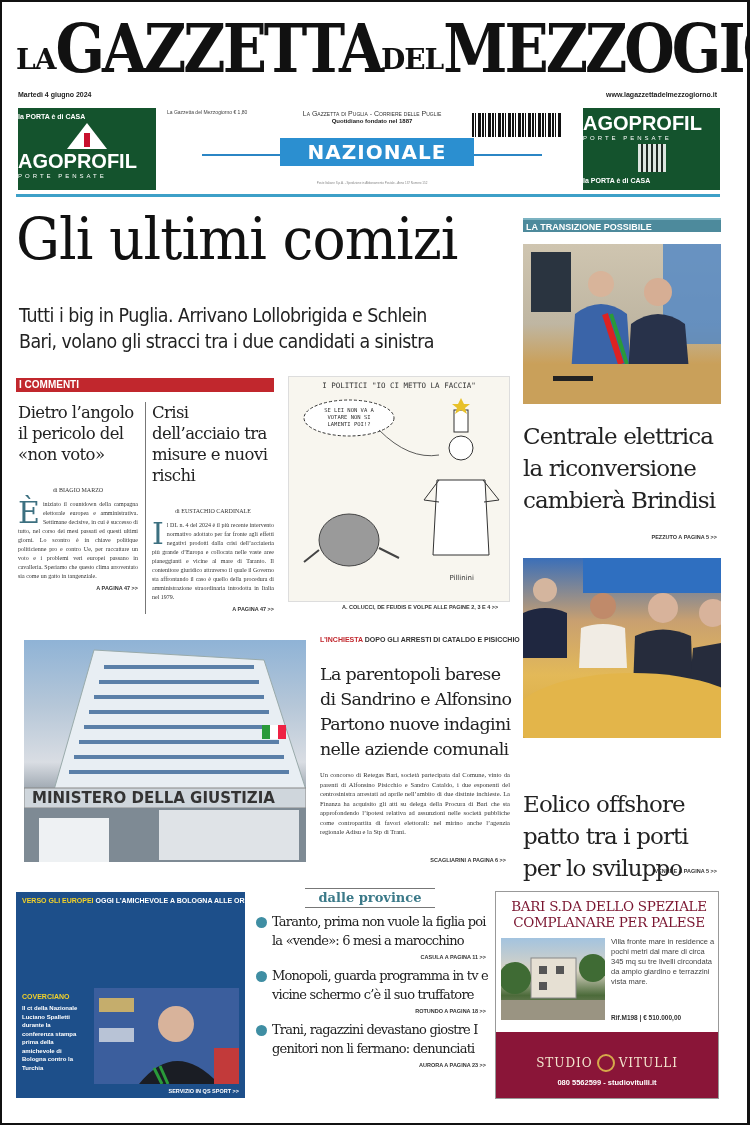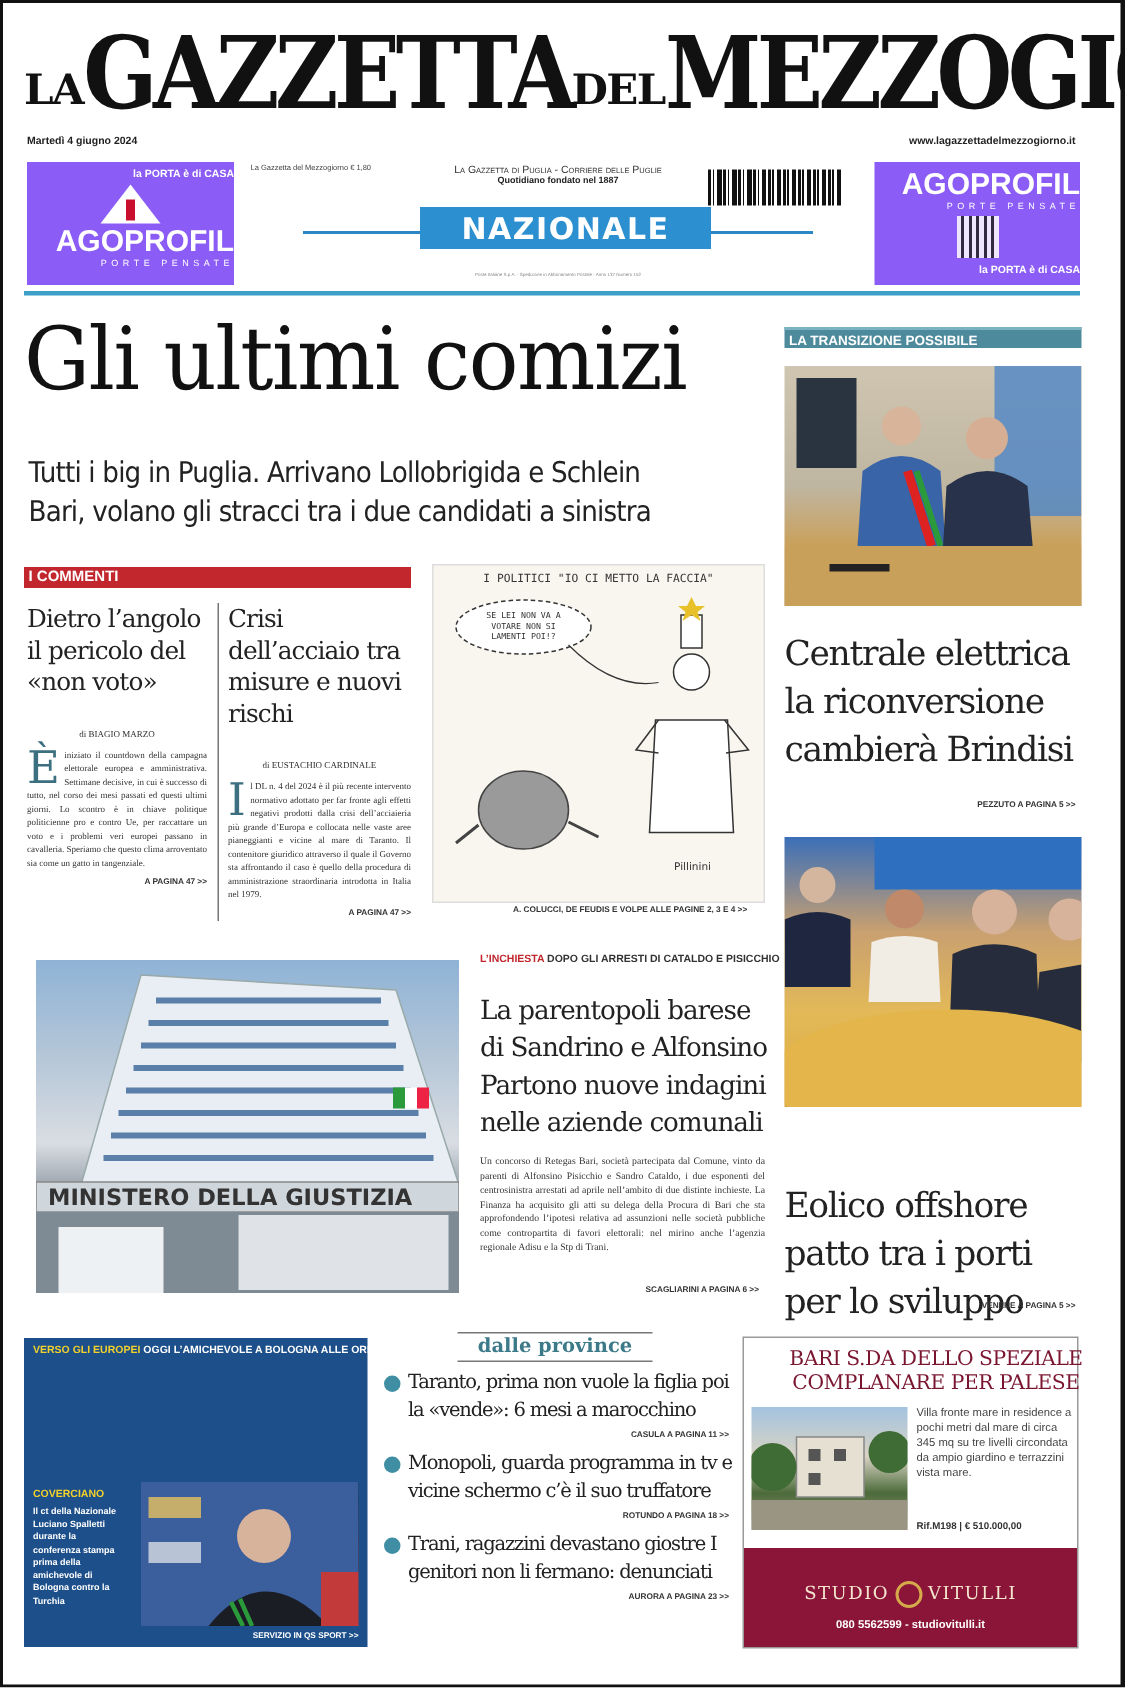--- a/index.html
+++ b/index.html
@@ -8,21 +8,21 @@
   .page { position: absolute; left: 0; top: 0; width: 750px; height: 1125px; border: 2px solid #111; border-right: 3px solid #111; background: #fff; }
   .abs { position: absolute; }
 
   
   .masthead { left: 14px; top: 12px; width: 722px; height: 70px; text-align: center; font-family: "DejaVu Serif", serif; font-weight: bold; color: #111; white-space: nowrap; letter-spacing: -3px; line-height: 70px; }
   .masthead .big { font-size: 58px; transform: scaleY(1.15); display: inline-block; }
   .masthead .small { font-size: 28px; letter-spacing: -1px; }
   .date { left: 16px; top: 89px; font-family: "Liberation Sans", sans-serif; font-size: 7px; font-weight: bold; color: #222; }
   .site { right: 30px; top: 89px; font-family: "Liberation Sans", sans-serif; font-size: 7px; font-weight: bold; color: #222; }
 
-  .adbox { background: #8b5cf6; color: #fff; font-family: "Liberation Sans", sans-serif; text-align: right; }
+  .adbox { background: #14532d; color: #fff; font-family: "Liberation Sans", sans-serif; text-align: left; }
   .ad-left { left: 16px; top: 106px; width: 138px; height: 82px; }
   .ad-right { left: 581px; top: 106px; width: 137px; height: 82px; }
   .ad-top-line { font-size: 7px; font-weight: bold; padding-top: 5px; }
   .ad-logo { font-size: 20px; font-weight: bold; letter-spacing: 0px; }
   .ad-sub { font-size: 6px; letter-spacing: 3px; }
   .triangle { width: 0; height: 0; border-left: 20px solid transparent; border-right: 20px solid transparent; border-bottom: 26px solid #fff; margin: 3px auto 1px; position: relative; }
   .triangle::after { content: ""; position: absolute; left: -3px; top: 10px; width: 6px; height: 14px; background: #c8102e; }
   .qr { width: 28px; height: 28px; margin: 3px auto; background:
       repeating-linear-gradient(90deg, #fff 0 3px, #222 3px 5px),
       #fff; opacity: .85; }
@@ -78,21 +78,21 @@
   .cov-body { position: absolute; left: 6px; top: 112px; width: 58px; font-size: 6px; line-height: 8.5px; font-weight: bold; color: #fff; }
   .photo4 { position: absolute; left: 78px; top: 96px; width: 145px; height: 96px; background: linear-gradient(135deg, #2c4d87 0%, #4a73b5 40%, #1f2430 65%, #b23a3a 100%); }
   .azzurri-ref { position: absolute; right: 6px; bottom: 4px; font-size: 5.5px; font-weight: bold; color: #fff; }
 
   .province-title { left: 303px; top: 886px; width: 130px; text-align: center; font-family: "DejaVu Serif", serif; font-size: 13px; font-weight: bold; color: #3c7a89; border-top: 1px solid #777; border-bottom: 1px solid #777; line-height: 18px; }
   .prov-item { font-family: "DejaVu Serif", serif; font-size: 13px; line-height: 19px; color: #222; letter-spacing: -0.8px; padding-left: 18px; position: relative; width: 240px; }
   .prov-item .dot { position: absolute; left: 2px; top: 5px; width: 11px; height: 11px; border-radius: 50%; background: #3f8ea3; }
   .prov-ref { font-family: "Liberation Sans", sans-serif; font-size: 5.5px; font-weight: bold; text-align: right; color: #333; width: 232px; }
 
   .advert { left: 493px; top: 889px; width: 224px; height: 208px; border: 1px solid #999; background: #fff; }
-  .advert-title { position: absolute; left: 16px; top: 6px; width: 224px; text-align: center; font-family: "DejaVu Serif", serif; font-size: 13.5px; line-height: 16px; color: #7a1530; letter-spacing: -0.3px; }
+  .advert-title { position: absolute; left: 1px; top: 6px; width: 224px; text-align: center; font-family: "DejaVu Serif", serif; font-size: 13.5px; line-height: 16px; color: #7a1530; letter-spacing: -0.3px; }
   .advert-photo { position: absolute; left: 5px; top: 46px; width: 104px; height: 82px; background: linear-gradient(180deg, #a3c3df 0%, #d9d3c4 40%, #4c6b3a 70%, #9a9482 100%); }
   .advert-desc { position: absolute; left: 115px; top: 45px; width: 104px; font-family: "Liberation Sans", sans-serif; font-size: 7.5px; line-height: 10px; color: #444; }
   .advert-price { position: absolute; left: 115px; top: 122px; font-family: "Liberation Sans", sans-serif; font-size: 6.5px; font-weight: bold; color: #333; }
   .advert-band { position: absolute; left: 0; top: 140px; width: 222px; height: 66px; background: #8a1538; }
   .advert-brand { position: absolute; left: 0; top: 22px; width: 222px; text-align: center; font-family: "DejaVu Serif", serif; font-size: 12px; color: #f4e6cf; letter-spacing: 1px; }
   .ring { display: inline-block; width: 18px; height: 18px; border: 2px solid #d6a94a; border-radius: 50%; vertical-align: middle; margin: 0 4px; }
   .advert-contact { position: absolute; left: 0; top: 46px; width: 222px; text-align: center; font-family: "Liberation Sans", sans-serif; font-size: 7.5px; font-weight: bold; color: #fff; }
 </style>
 </head>
 <body>

